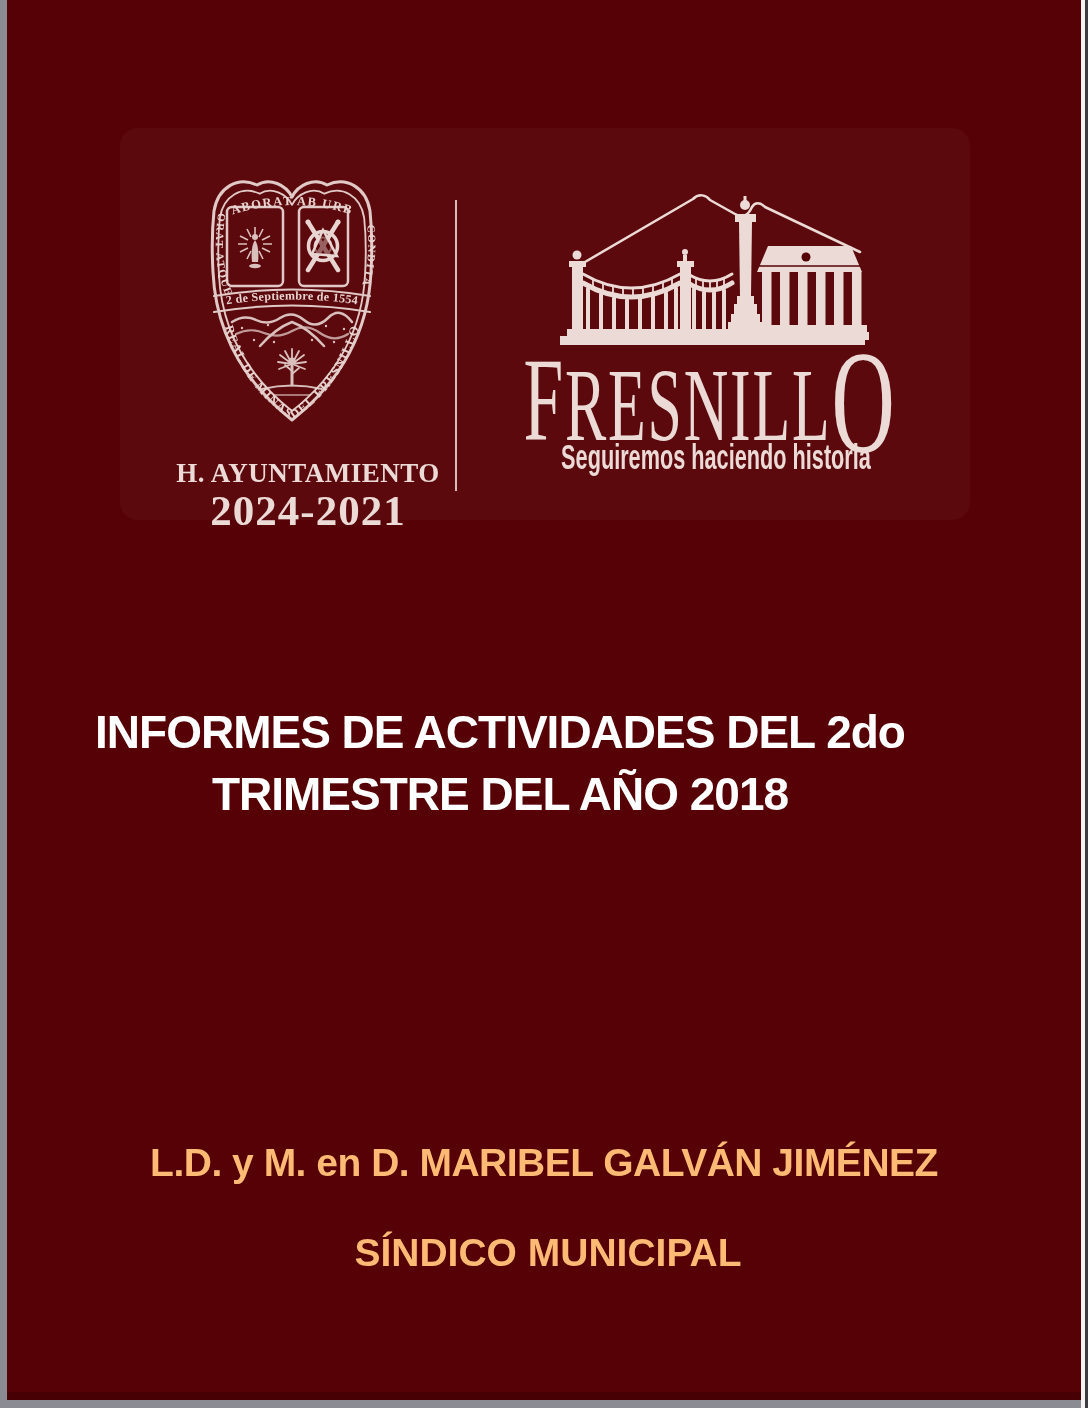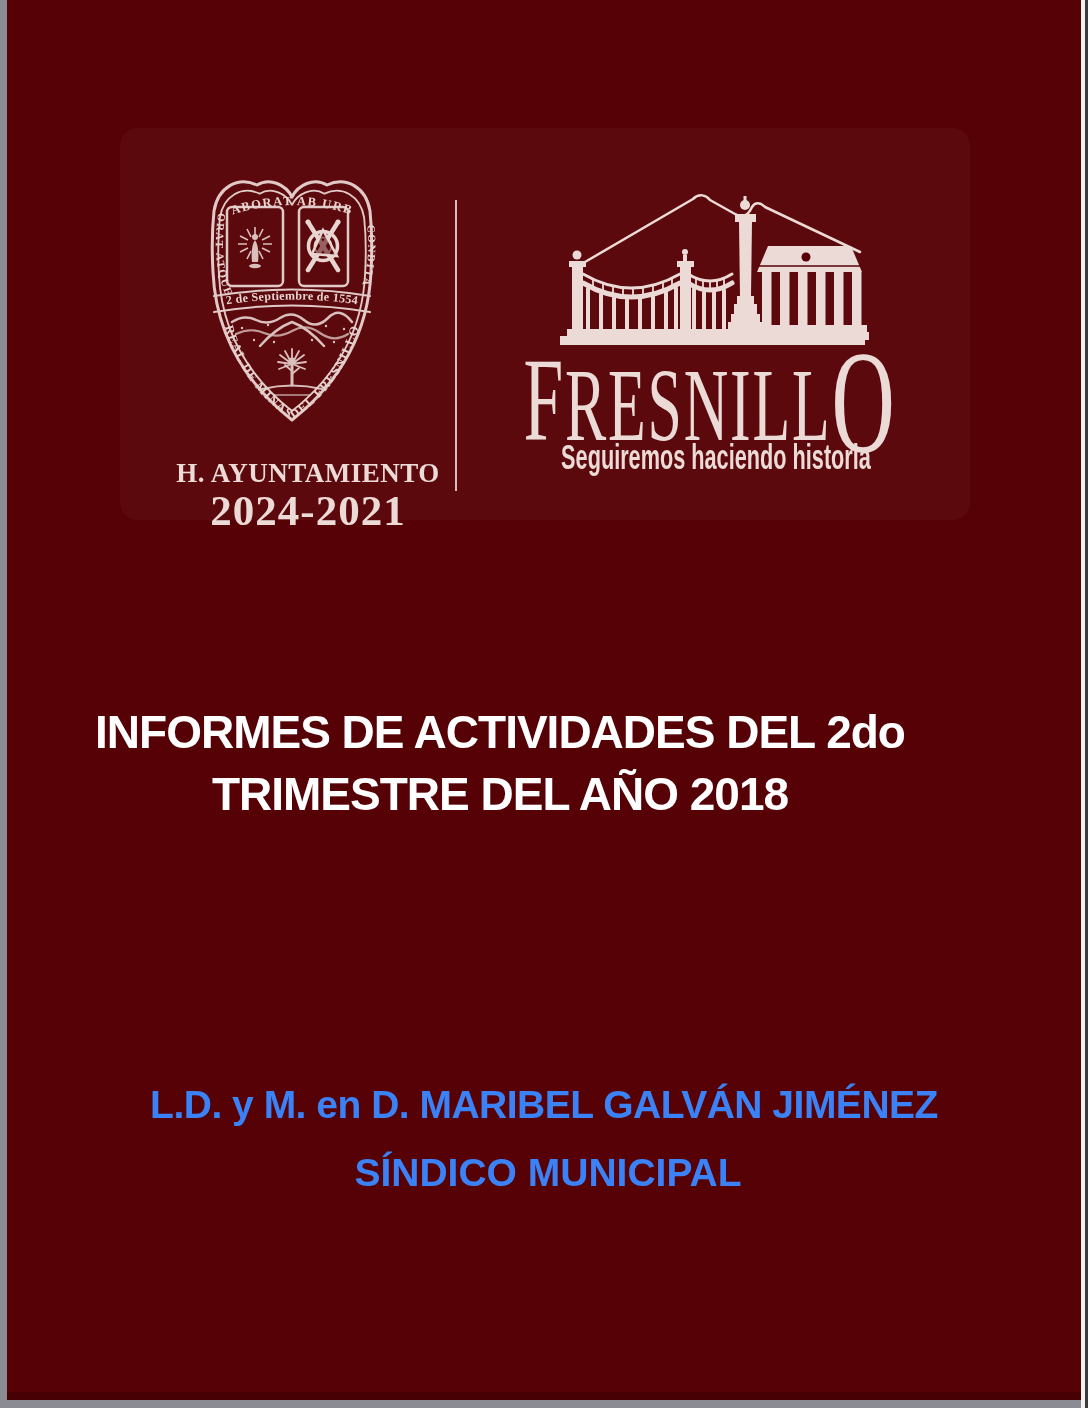--- a/index.html
+++ b/index.html
@@ -24,23 +24,23 @@
   #crest-caption .l1{font-size:27px;line-height:32px;letter-spacing:0.5px;}
   #crest-caption .l2{font-size:43px;line-height:44px;letter-spacing:1px;}
   
   #logo-divider{left:455px;top:200px;width:2px;height:291px;background:rgba(238,220,216,0.85);}
   
   #brand-svg{left:500px;top:188px;}
   
   #title-block{left:0;top:701px;width:1000px;text-align:center;color:#ffffff;
     font-weight:bold;font-size:46px;line-height:62px;letter-spacing:-1px;}
   
-  #author-block{left:0;top:1082px;width:1088px;text-align:center;color:#3b82f6;font-weight:bold;}
+  #author-block{left:0;top:1140px;width:1088px;text-align:center;color:#fdba74;font-weight:bold;}
   #author-block .name{font-size:39px;line-height:46px;letter-spacing:-0.5px;}
-  #author-block .role{font-size:39px;line-height:46px;margin-top:22px;letter-spacing:0;padding-left:8px;}
+  #author-block .role{font-size:39px;line-height:46px;margin-top:44px;letter-spacing:0;padding-left:8px;}
 </style>
 </head>
 <body>
 
 <div class="abs" id="logo-band"></div>
 <div class="abs" id="edge-left"></div>
 <div class="abs" id="edge-bottom-shadow"></div>
 <div class="abs" id="edge-bottom"></div>
 <div class="abs" id="edge-right-light"></div>
 <div class="abs" id="edge-right-dark"></div>

